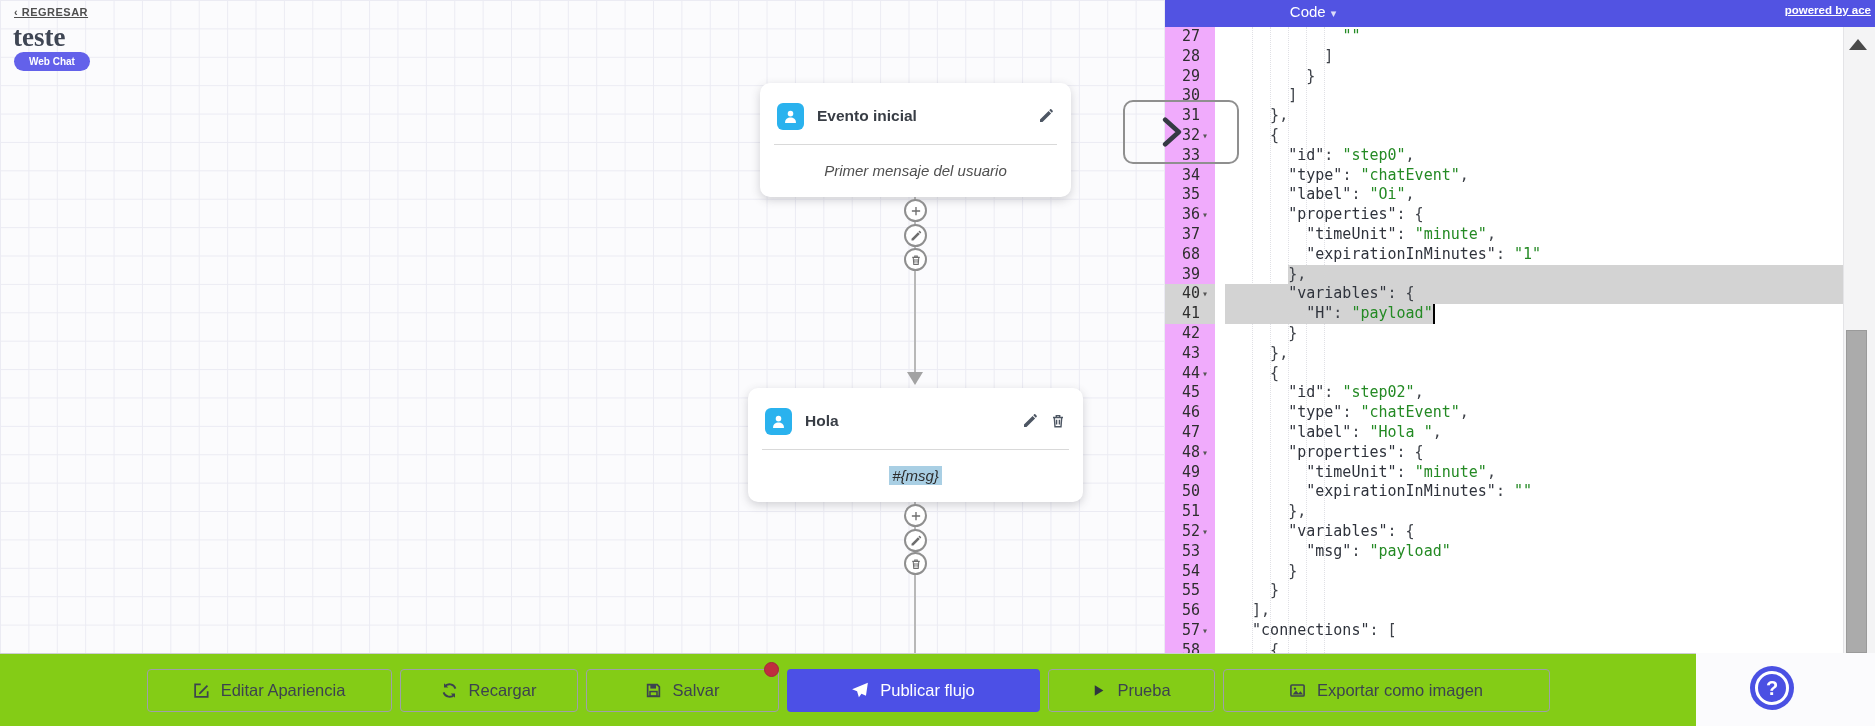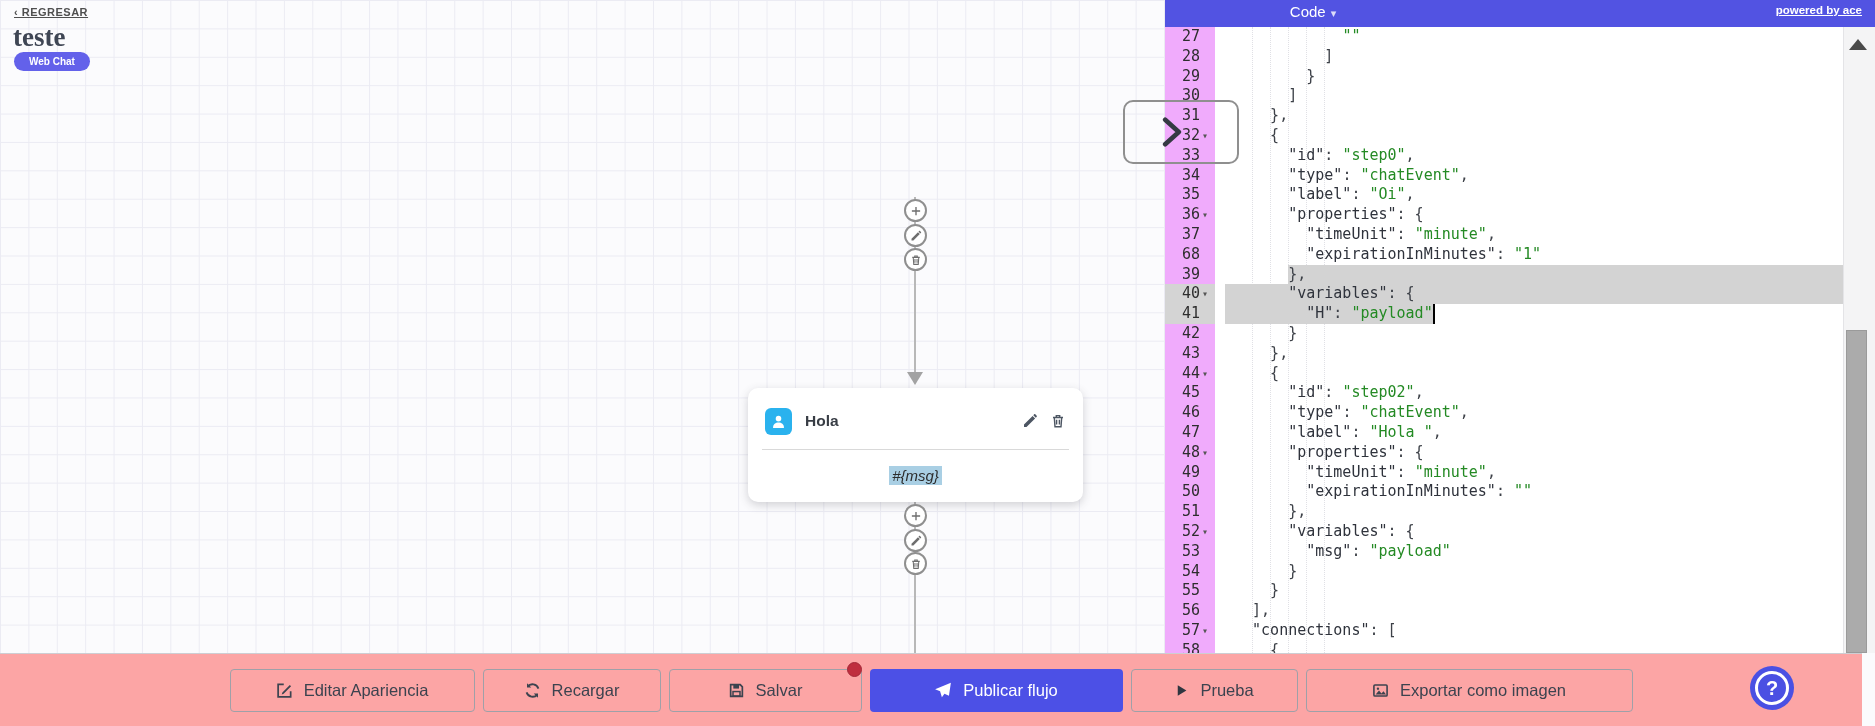--- a/index.html
+++ b/index.html
@@ -44,21 +44,21 @@
   
   .edge-btn { position:absolute; width:23px; height:23px; border-radius:50%; background:#fff;
     border:2px solid #8f8f8f; display:flex; align-items:center; justify-content:center; cursor:pointer; }
 
   
   .code-panel { position:absolute; left:1165px; top:0; width:710px; height:653px; background:#fff; }
   .code-header { position:relative; height:27px; background:#5253e2; }
   .code-dd { position:absolute; left:148px; top:3px; transform:translateX(-50%);
     color:#fff; font-size:15px; cursor:pointer; white-space:nowrap; }
   .code-dd .caret { font-size:11px; opacity:.8; margin-left:5px; }
-  .powered { position:absolute; right:13px; top:4px; color:#fff; font-size:11.5px; font-weight:bold;
+  .powered { position:absolute; right:4px; top:4px; color:#fff; font-size:11.5px; font-weight:bold;
     text-decoration:underline; cursor:pointer; }
   .editor { position:relative; height:626px; overflow:hidden;
     font-family:"DejaVu Sans Mono",monospace; font-size:15px; line-height:19.8px; }
   .gutter { position:absolute; left:0; top:0; bottom:0; width:50px; background:#f0abfc; z-index:4; }
   .gcell { height:19.8px; display:flex; justify-content:flex-end; align-items:center; color:#2e2e2e; }
   .gcell span:first-child { text-align:right; }
   .gcell .fold { width:15px; font-size:10px; color:#555; padding-left:2px; }
   .gcell.active { background:#d4d4d4; }
   .code-scroll { position:absolute; left:60px; top:0; bottom:0; right:32px; }
   .guides { position:absolute; inset:0; z-index:0; }
@@ -80,21 +80,21 @@
     border-left:9px solid transparent; border-right:9px solid transparent; border-bottom:11px solid #4a4a4a; }
   .sb-thumb { position:absolute; left:2px; top:303px; height:323px; width:21px;
     background:#ababab; border:1px solid #9a9a9a; }
 
   
   .collapse-box { position:absolute; left:1123px; top:100px; width:116px; height:64px;
     border:2px solid #8f8f8f; border-radius:10px; background:transparent; z-index:6;
     display:flex; align-items:center; cursor:pointer; padding-left:34px; }
 
   
-  .toolbar { position:absolute; left:0; top:653px; width:1862px; height:73px; background:#fca5a5;
+  .toolbar { position:absolute; left:0; top:653px; width:1696px; height:73px; background:#84cc16;
     border-top:1px solid #cdced3; display:flex; align-items:center; justify-content:center; gap:8px; }
   .tbtn { height:43px; border:1.5px solid #9fa0a8; border-radius:4px; background:transparent;
     display:flex; align-items:center; justify-content:center; gap:11px; cursor:pointer;
     font-family:"Liberation Sans",sans-serif; font-size:16.5px; color:#3c434f; position:relative; }
   .tbtn.primary { background:#4c50e6; border:none; color:#fff; }
   .w-0{width:245px} .w-1{width:178px} .w-2{width:193px} .w-3{width:167px} .w-4{width:253px} .w-5{width:327px}
   .save-dot { position:absolute; top:-8px; right:-1px; width:15px; height:15px; border-radius:50%;
     background:#bf2e3e; border:1px solid #a42838; }
 
   .help-btn { position:absolute; left:1750px; top:666px; width:44px; height:44px; border-radius:50%;
@@ -109,20 +109,38 @@
 
   <div class="canvas">
     <div class="back-link">‹ REGRESAR</div>
     <div class="flow-title">teste</div>
     <div class="channel-badge">Web Chat</div>
 
     <div class="connector conn-1"></div>
     <div class="connector conn-2"></div>
     <div class="arrow-down"></div>
 
+    <div class="node node-1">
+      <div class="node-head">
+        <div class="node-ico">
+          <svg width="17" height="17" viewBox="0 0 16 16">
+              <circle cx="8" cy="5.3" r="2.6" fill="#fff"></circle>
+              <path d="M2.9 13.6c0-2.9 2.3-4.6 5.1-4.6s5.1 1.7 5.1 4.6v.4H2.9z" fill="#fff"></path>
+            </svg>
+        </div>
+        <div class="node-title">Evento inicial</div>
+        <div class="node-actions">
+          <svg width="16" height="16" viewBox="0 0 16 16">
+              <path fill="#4d5663" d="M2 11.5L10.6 2.9l2.5 2.5L4.5 14H2v-2.5zM11.3 2.2l.9-.9c.3-.3.8-.3 1.1 0l1.4 1.4c.3.3.3.8 0 1.1l-.9.9-2.5-2.5z"></path>
+            </svg>
+        </div>
+      </div>
+      <div class="node-divider"></div>
+      <div class="node-body">Primer mensaje del usuario</div>
+    </div>
 
     <div class="edge-btn" style="left:904px;top:199px;">
       <svg width="12" height="12" viewBox="0 0 16 16">
           <path stroke="#6e6e6e" stroke-width="1.8" d="M8 2.5v11M2.5 8h11" fill="none"></path>
         </svg>
     </div>
     <div class="edge-btn" style="left:904px;top:224px;">
       <svg width="12" height="12" viewBox="0 0 16 16">
           <path fill="#6e6e6e" d="M2 11.5L10.6 2.9l2.5 2.5L4.5 14H2v-2.5zM11.3 2.2l.9-.9c.3-.3.8-.3 1.1 0l1.4 1.4c.3.3.3.8 0 1.1l-.9.9-2.5-2.5z"></path>
         </svg>

